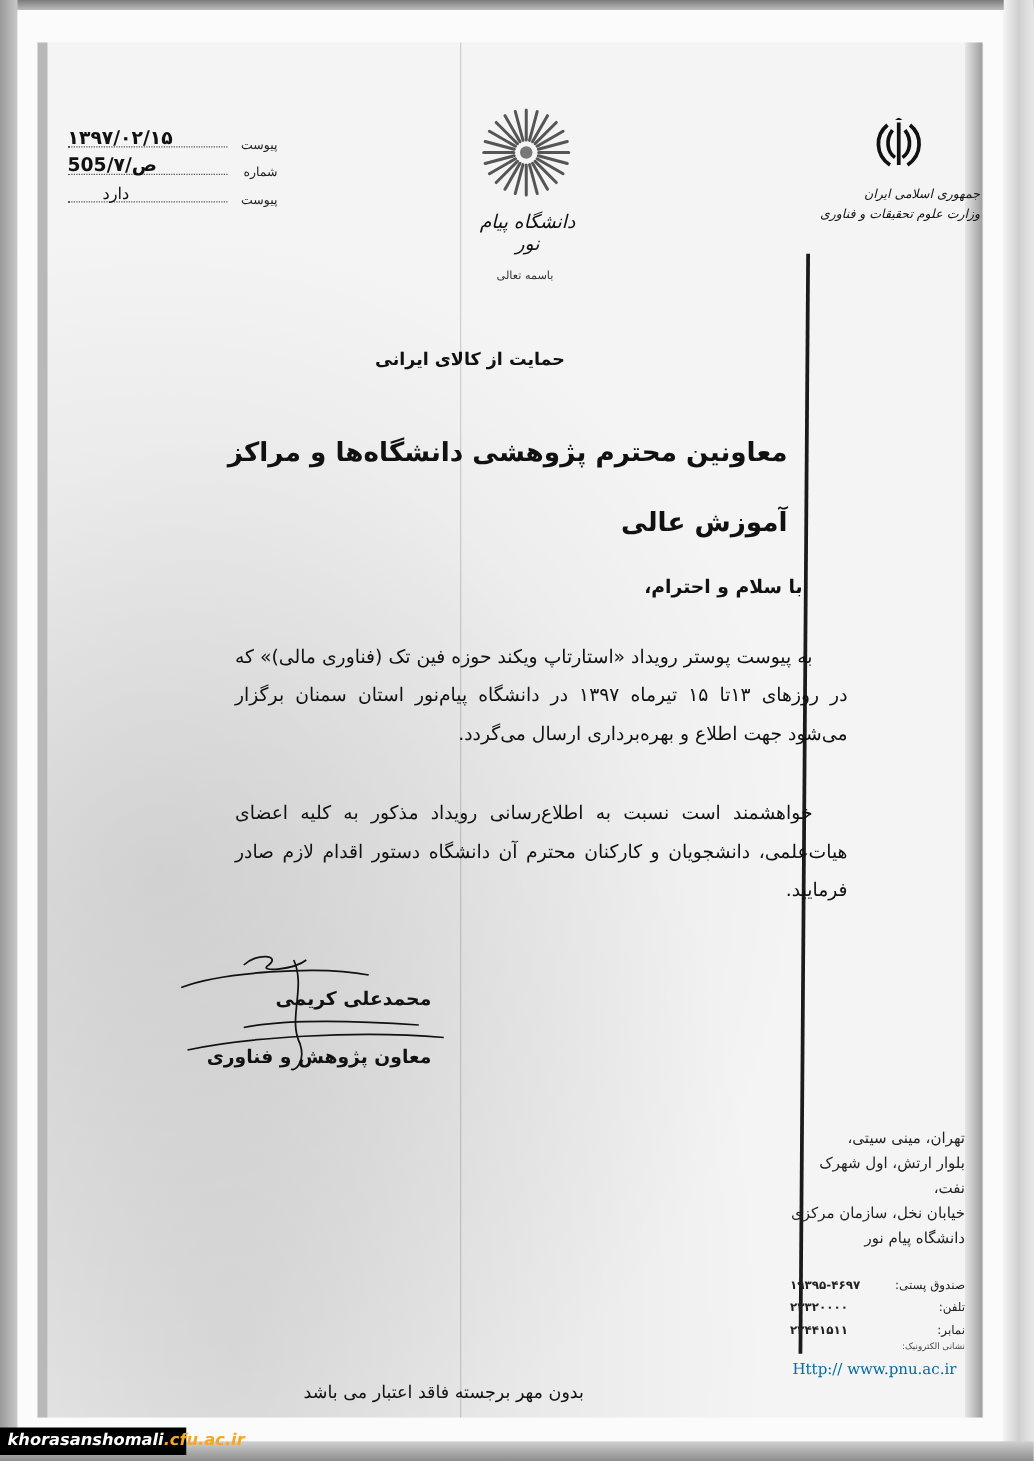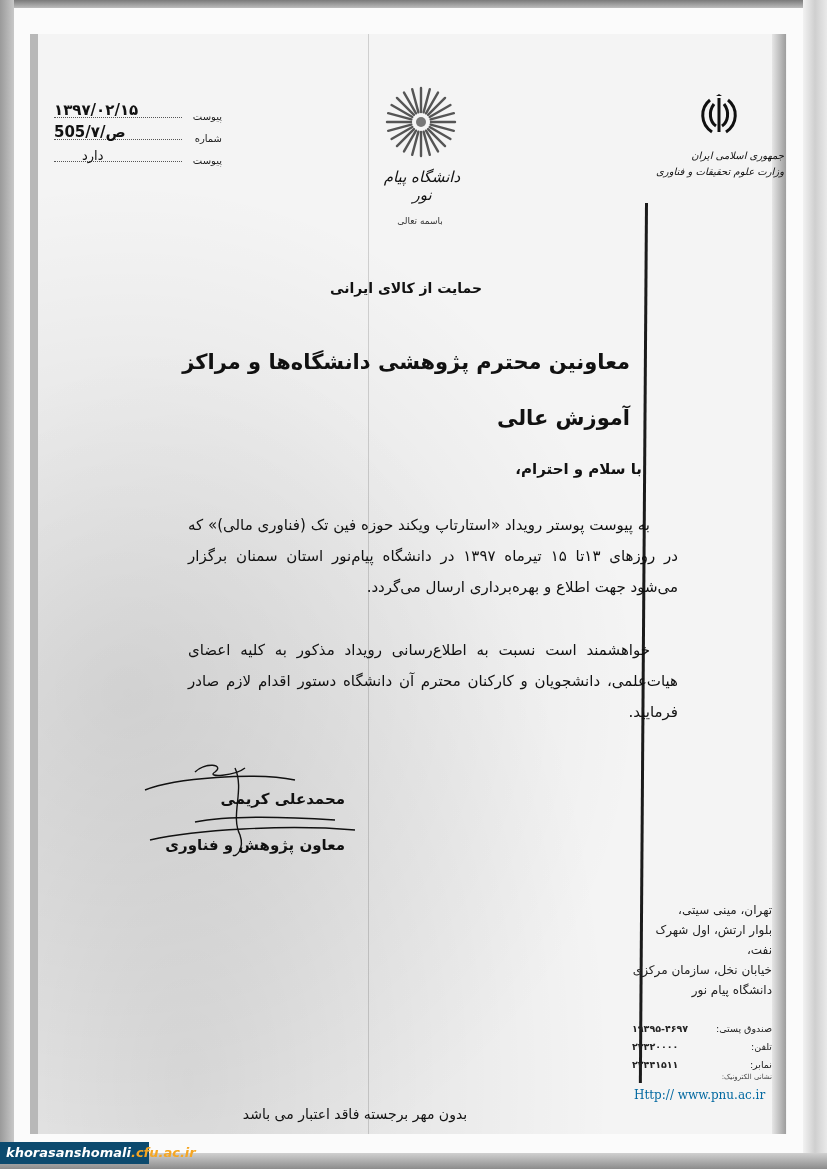--- a/index.html
+++ b/index.html
@@ -88,21 +88,21 @@
   .emblem { position: absolute; left: 698px; top: 94px; width: 42px; height: 44px; }
   .ministry {
     position: absolute; left: 654px; top: 148px; width: 130px;
     direction: rtl; text-align: right; font-family: "DejaVu Serif", serif;
     font-size: 10px; font-style: italic; line-height: 16px;
   }
 
   
   .slogan {
     position: absolute; left: 300px; top: 280px; width: 182px;
-    direction: rtl; text-align: right; font-size: 14px; font-weight: bold;
+    direction: rtl; text-align: left; font-size: 14px; font-weight: bold;
   }
   .recipient {
     position: absolute; left: 150px; top: 334px; width: 480px;
     direction: rtl; text-align: right; font-size: 21px; font-weight: bold; line-height: 56px;
   }
   .greeting {
     position: absolute; left: 312px; top: 460px; width: 330px;
     direction: rtl; text-align: right; font-size: 15px; font-weight: bold;
   }
   .para {
@@ -142,21 +142,21 @@
     font-size: 12px; color: #0369a1;
   }
 
   
   .footer-note {
     position: absolute; left: 205px; top: 1106px; width: 300px;
     direction: rtl; text-align: center; font-size: 14px;
   }
   .watermark {
     position: absolute; left: 0; top: 1142px; width: 149px; height: 22px;
-    background: #0c4a6e; color: #fff; font-size: 13px; font-weight: bold; font-style: italic;
+    background: #000000; color: #fff; font-size: 13px; font-weight: bold; font-style: italic;
     padding: 2px 6px; line-height: 18px; white-space: nowrap;
   }
   .watermark .accent { color: #f5a623; }
 </style>
 </head>
 <body>
 
 <div class="scan-top"></div>
 <div class="scan-left"></div>
 <div class="scan-right"></div>

